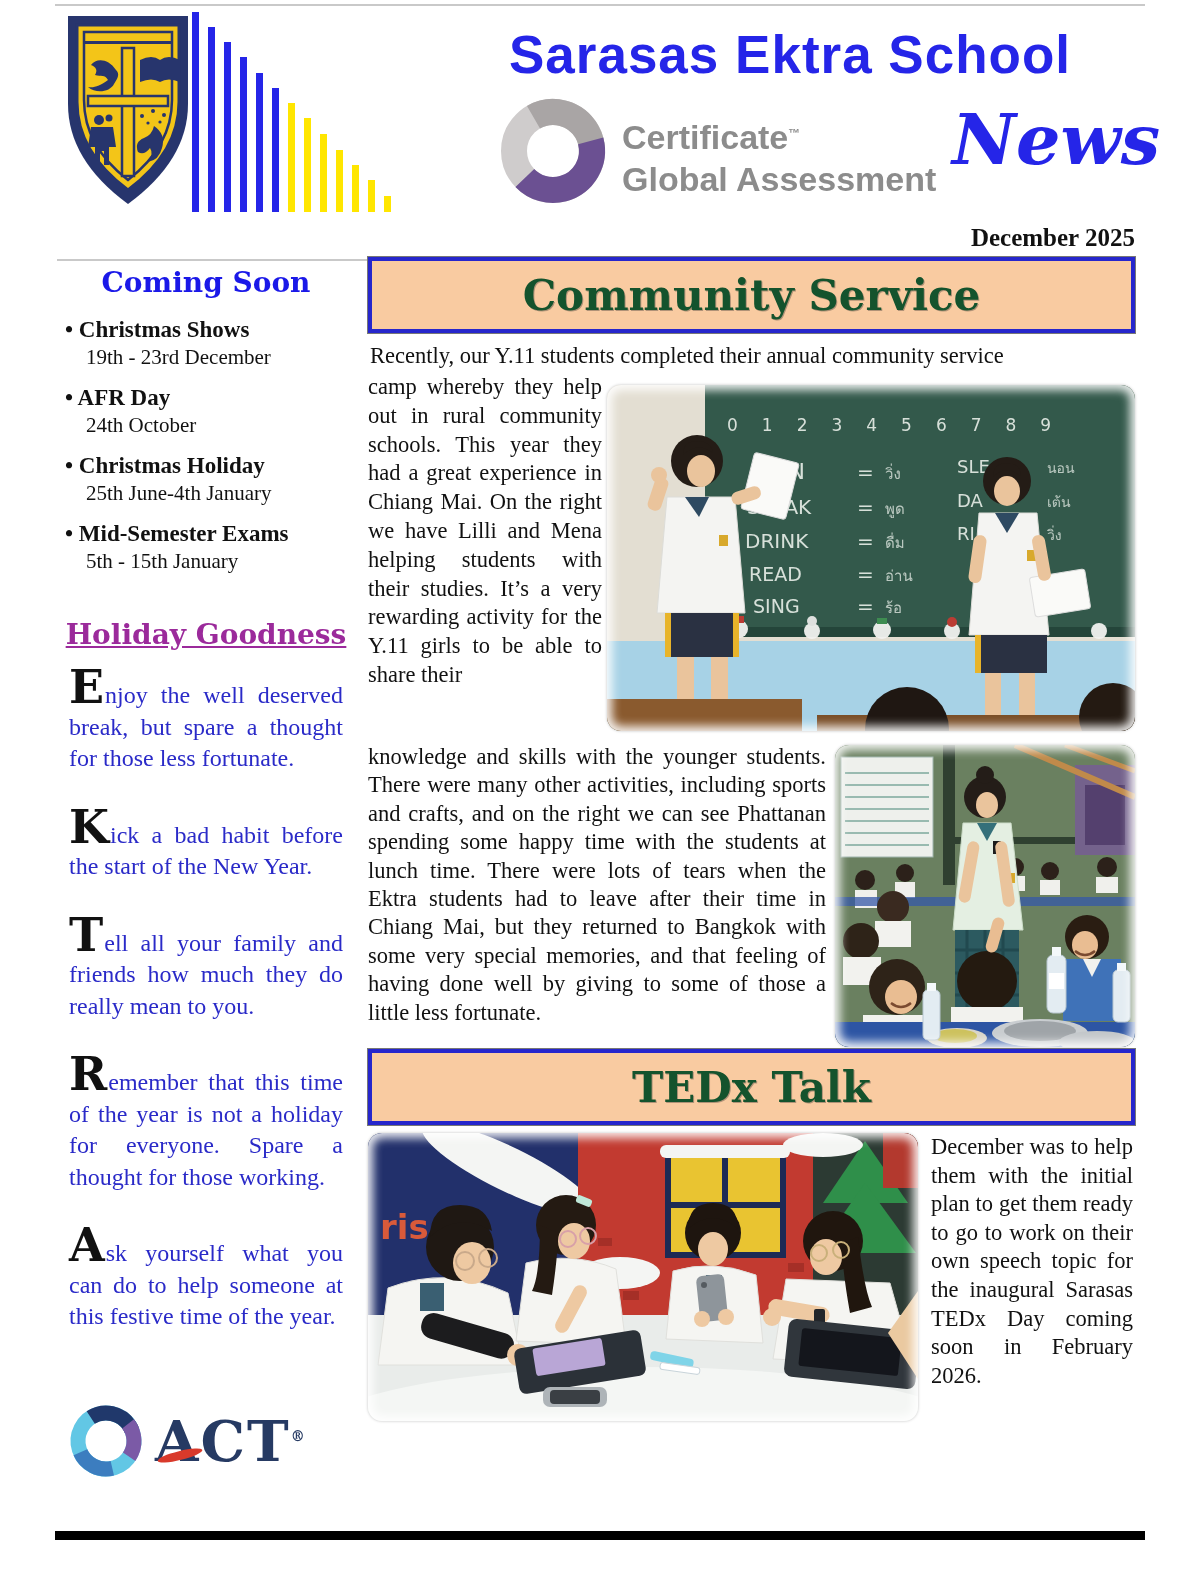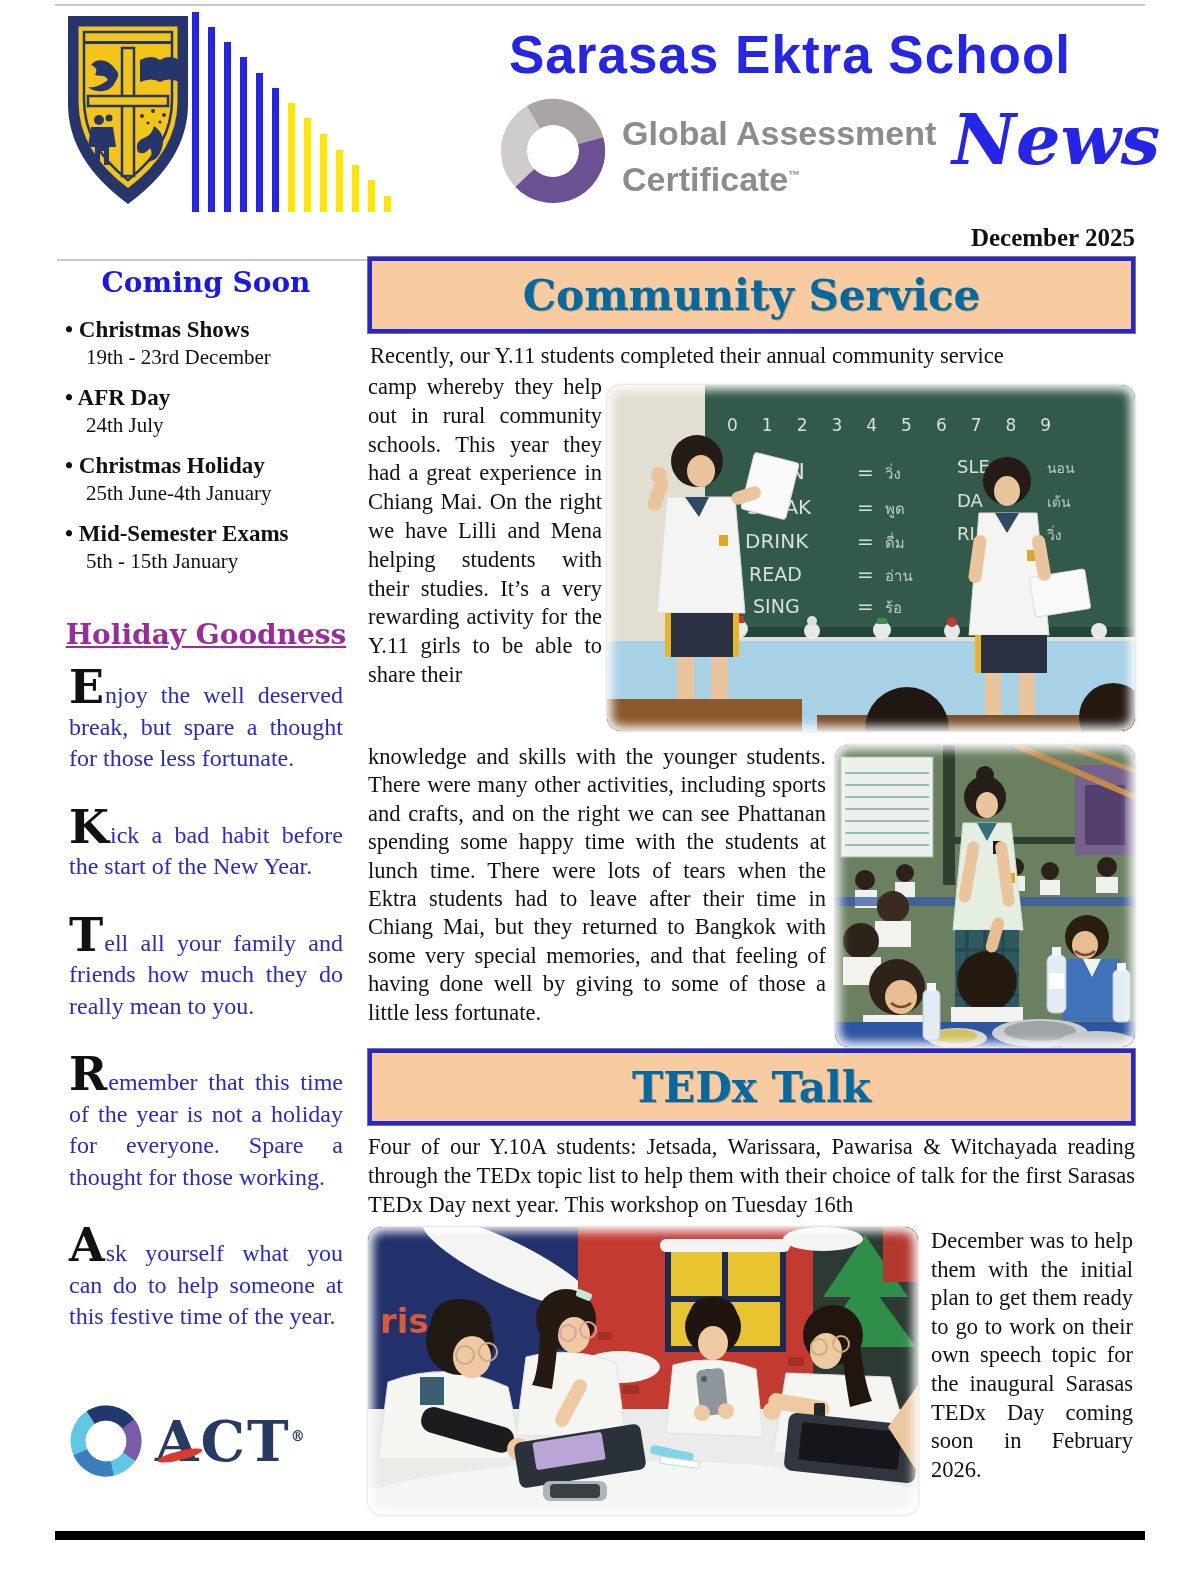--- a/index.html
+++ b/index.html
@@ -48,21 +48,21 @@
   .act-swoosh{position:absolute;left:2px;top:38px;width:46px;height:9px;background:#d93a2b;
     border-radius:50%;transform:rotate(-14deg);}
   .act-sub{margin-top:6px;font-family:"Liberation Sans",sans-serif;font-weight:bold;
     font-size:23px;color:#9a9a9a;}
   .act-sub .ltd{font-size:10px;font-weight:normal;}
   
   .main{position:absolute;left:368px;top:257px;width:767px;}
   .section-box{box-sizing:border-box;height:76px;border:4px solid #2626cc;background:#f9cba1;
     box-shadow:0 0 0 1px #777;display:flex;align-items:center;justify-content:center;}
   .section-box h2{margin:12px;font-family:"DejaVu Serif",serif;font-weight:bold;font-size:42px;
-    color:#0369a1;text-shadow:1px 1px 0 rgba(40,40,40,.35);}
+    color:#14532d;text-shadow:1px 1px 0 rgba(40,40,40,.35);}
   .bodytext{font-size:22.5px;line-height:28.8px;text-align:justify;}
   .cs-lead{margin:8px 2px 0;line-height:29px;font-size:22.5px;}
   .row{display:flex;}
   .row1{margin-top:3px;}
   .row1 .coltext{width:234px;flex:none;}
   .row2{margin-top:12px;}
   .row2 .coltext{flex:1;line-height:28.4px;}
   .row3{margin-top:8px;}
   .tedx-intro{margin:7px 0 0;line-height:29px;font-size:22.5px;text-align:justify;}
   .tedx-col{width:202px;flex:none;margin-left:13px;line-height:28.6px;}
@@ -126,38 +126,38 @@
   <div class="school-title">Sarasas Ektra School</div>
 
   <svg class="gac-ring" width="112" height="114" viewBox="0 0 112 114">
     <g transform="translate(56,57)">
       <circle r="39" fill="none" stroke="#cfcccc" stroke-width="26"></circle>
       <circle r="39" fill="none" stroke="#a9a5a5" stroke-width="26" pathLength="100" stroke-dasharray="34 66" transform="rotate(-120)"></circle>
       <circle r="39" fill="none" stroke="#6b5092" stroke-width="26" pathLength="100" stroke-dasharray="42 58" transform="rotate(-15)"></circle>
     </g>
   </svg>
   <div class="gac-text">
+    <div><span>Certificate</span><sup>™</sup></div>
     <div>Global Assessment</div>
-    <div><span>Certificate</span><sup>™</sup></div>
   </div>
 
   <div class="news">News</div>
   <div class="issue-date">December 2025</div>
 
   <div class="hairline" style="left:57px;top:259px;width:315px;height:2px;"></div>
   <aside class="sidebar">
     <h2 class="coming-title">Coming Soon</h2>
     <ul class="events">
       <li>
         <div class="ev-title">Christmas Shows</div>
         <div class="ev-date">19th - 23rd December</div>
       </li>
       <li>
         <div class="ev-title">AFR Day</div>
-        <div class="ev-date">24th July</div>
+        <div class="ev-date">24th October</div>
       </li>
       <li>
         <div class="ev-title">Christmas Holiday</div>
         <div class="ev-date">25th June-4th January</div>
       </li>
       <li>
         <div class="ev-title">Mid-Semester Exams</div>
         <div class="ev-date">5th - 15th January</div>
       </li>
     </ul>
@@ -375,21 +375,20 @@
               <rect x="282" y="218" width="9" height="8" fill="#f4f8fa"></rect>
           </g>
         </svg>
       </figure>
     </div>
 
     <div class="section-box" style="margin-top:2px;">
       <h2>TEDx Talk</h2>
     </div>
 
-    <p class="tedx-intro">Four of our Y.10A students:  Jetsada,  Warissara,  Pawarisa  &amp;  Witchayada reading through the TEDx  topic list to help them with  their choice of talk for the first Sarasas TEDx Day next year. This workshop on  Tuesday 16th</p>
 
     <div class="row row3">
 
       <figure class="photo">
         <svg width="550" height="288" viewBox="0 0 550 288">
           <rect width="550" height="288" fill="#e9ecea"></rect>
           <rect x="0" y="0" width="210" height="182" fill="#22306b"></rect>
           <text x="12" y="106" font-family="DejaVu Sans, sans-serif" font-size="34" font-weight="bold" fill="#d85a3a">ris</text>
           <ellipse cx="140" cy="36" rx="95" ry="22" transform="rotate(26 140 36)" fill="#f4f5f3"></ellipse>
           <rect x="210" y="0" width="235" height="182" fill="#c23a30"></rect>

